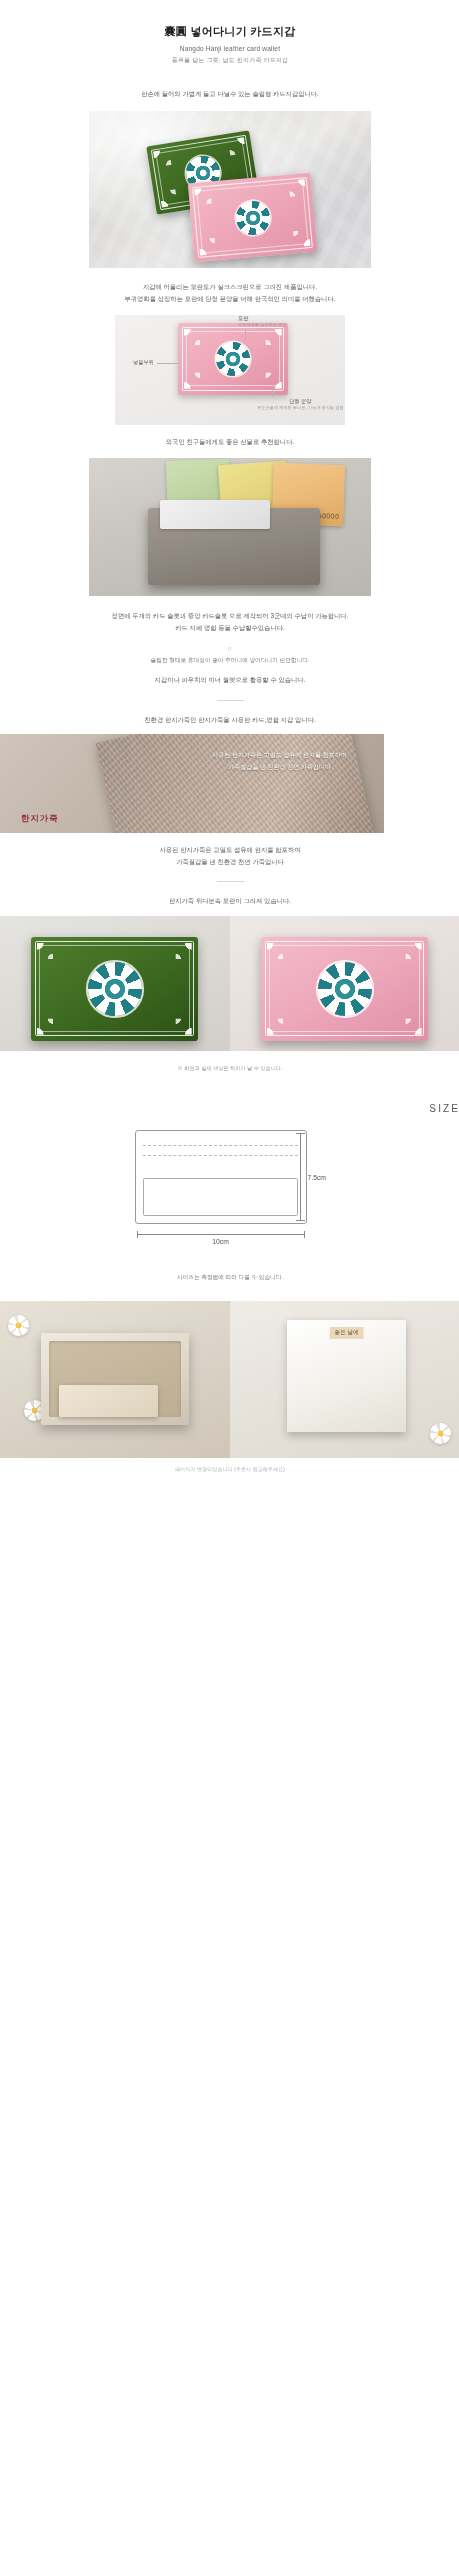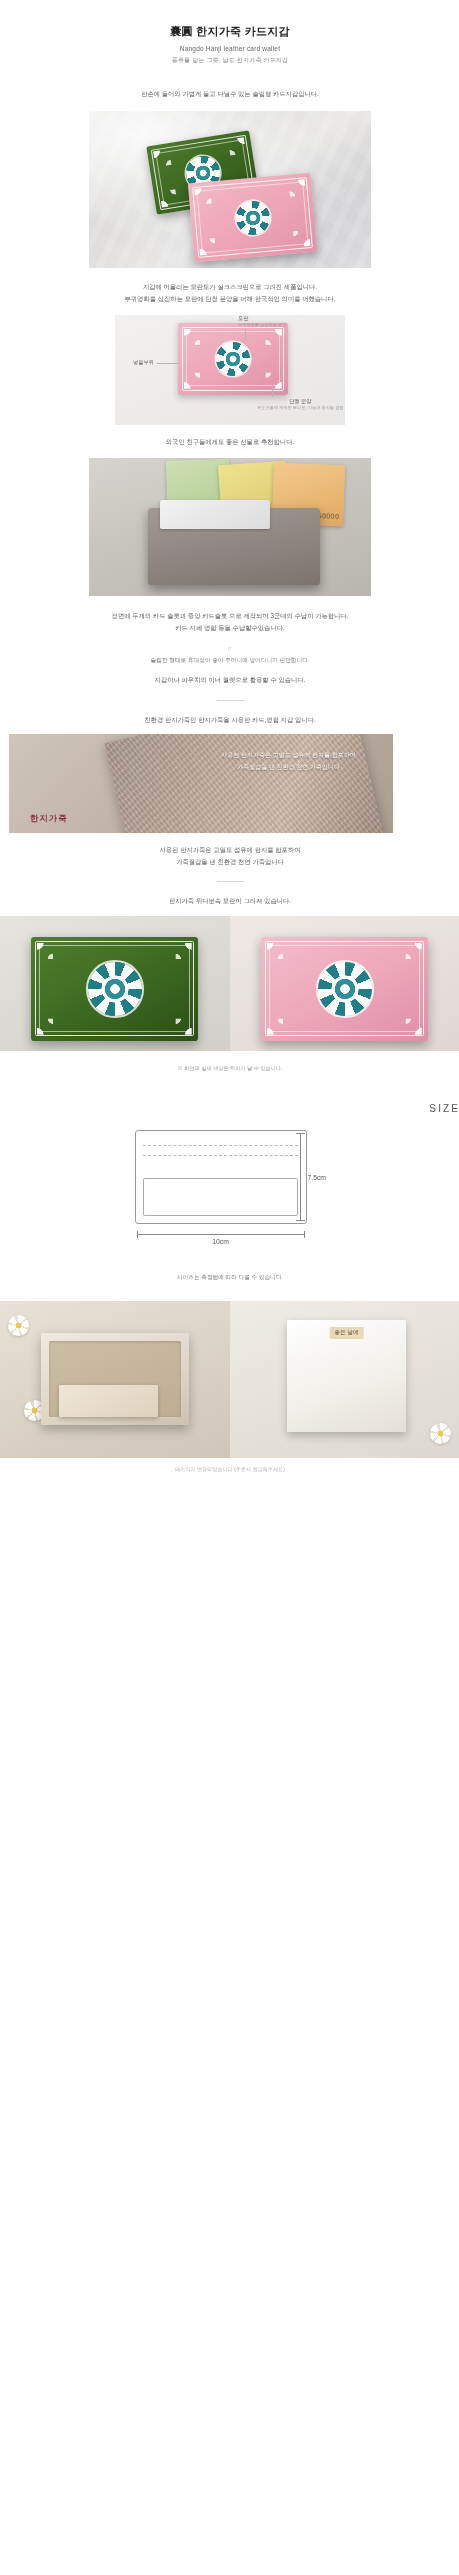--- a/index.html
+++ b/index.html
@@ -70,21 +70,20 @@
   .photo {
     position: relative;
     overflow: hidden;
   }
   .photo-wide {
     width: 282px;
     margin: 0 auto;
   }
   .photo-full {
     width: 384px;
-    margin-left: 9px;
   }
 
   
   .ph-fabric {
     height: 157px;
     background:
       radial-gradient(ellipse at 20% 15%, rgba(255,255,255,0.85) 0%, rgba(255,255,255,0) 55%),
       radial-gradient(ellipse at 80% 80%, rgba(214,214,220,0.7) 0%, rgba(214,214,220,0) 60%),
       linear-gradient(140deg, #e7e6e4 0%, #d9d8d6 30%, #e9e8e6 55%, #cfcecd 80%, #dedddb 100%);
     display: flex;
@@ -498,21 +497,21 @@
     font-size: 8.4px;
     letter-spacing: 1px;
   }
 </style>
 </head>
 <body>
 
 <div class="page">
 
   <div class="header">
-    <div class="title-ko">囊圓 한지가죽 카드지갑</div>
+    <div class="title-ko">囊圓 넣어다니기 카드지갑</div>
     <div class="title-en">Nangdo Hanji leather card wallet</div>
     <div class="title-sub">풍류를 담는 그릇, 남도 한지가죽 카드지갑</div>
   </div>
 
   <div class="sp-34"></div>
 
   <div class="caption">한손에 들어와 가볍게 들고 다닐수 있는 슬림형 카드지갑입니다.</div>
 
   <div class="sp-20"></div>
 

